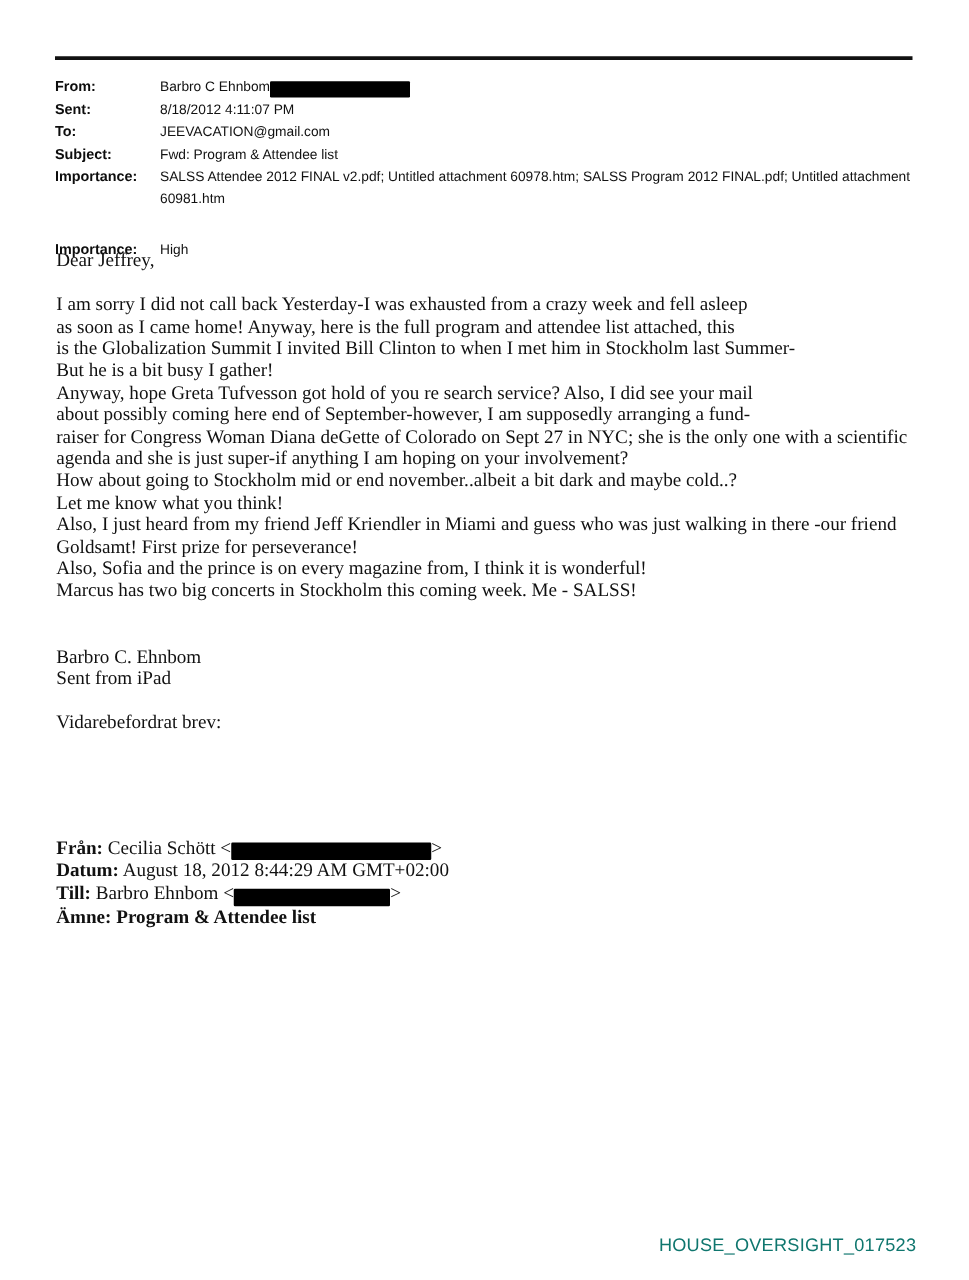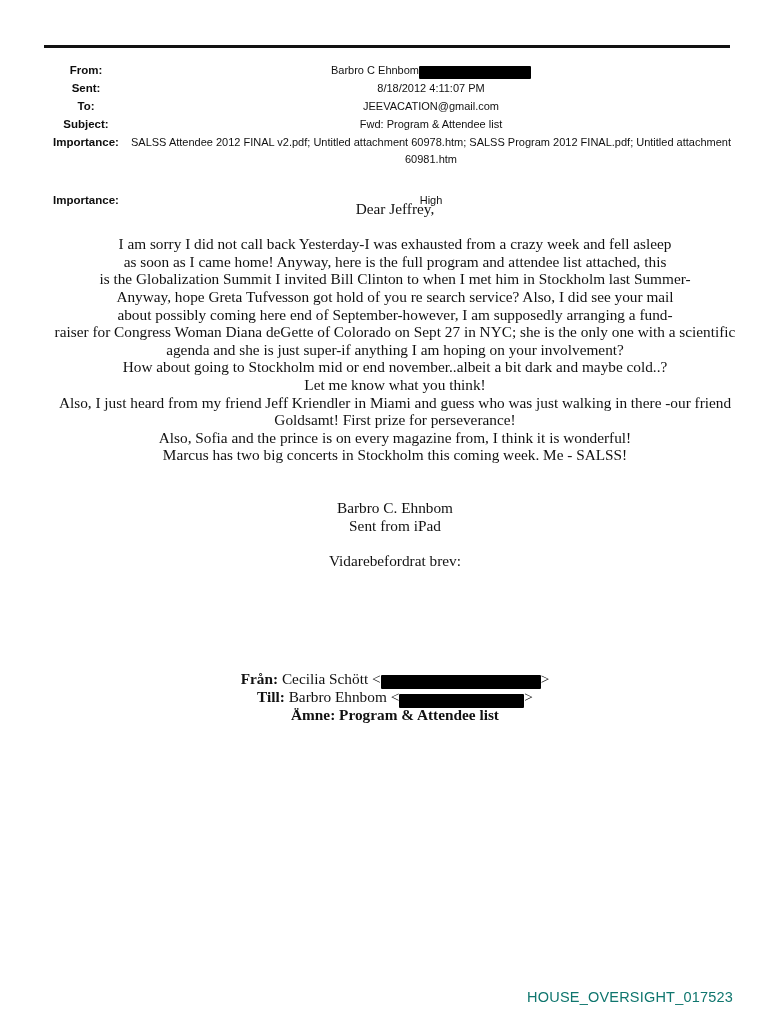--- a/index.html
+++ b/index.html
@@ -15,21 +15,20 @@
     color: #000000;
     overflow: hidden;
   }
 
   .page {
     position: absolute;
     left: 0; top: 0;
     width: 775px;
     height: 1024px;
     background: #fff;
-    text-align: center;
   }
 
   .top-rule {
     position: absolute;
     left: 44px;
     top: 45px;
     width: 686px;
     height: 3px;
     background: #111;
   }
@@ -162,20 +161,21 @@
   <div class="body-text">
     <div class="para">
       <span class="ln">Dear Jeffrey,</span>
     </div>
     <div class="spacer"></div>
 
     <div class="para">
       <span class="ln">I am sorry I did not call back Yesterday-I was exhausted from a crazy week and fell asleep</span>
       <span class="ln">as soon as I came home! Anyway, here is the full program and attendee list attached, this</span>
       <span class="ln">is the Globalization Summit I invited Bill Clinton to when I met him in Stockholm last Summer-</span>
+      <span class="ln">But he is a bit busy I gather!</span>
       <span class="ln">Anyway, hope Greta Tufvesson got hold of you re search service? Also, I did see your mail</span>
       <span class="ln">about possibly coming here end of September-however, I am supposedly arranging a fund-</span>
       <span class="ln">raiser for Congress Woman Diana deGette of Colorado on Sept 27 in NYC; she is the only one with a scientific</span>
       <span class="ln">agenda and she is just super-if anything I am hoping on your involvement?</span>
       <span class="ln">How about going to Stockholm mid or end november..albeit a bit dark and maybe cold..?</span>
       <span class="ln">Let me know what you think!</span>
       <span class="ln">Also, I just heard from my friend Jeff Kriendler in Miami and guess who was just walking in there -our friend</span>
       <span class="ln">Goldsamt! First prize for perseverance!</span>
       <span class="ln">Also, Sofia and the prince is on every magazine from, I think it is wonderful!</span>
       <span class="ln">Marcus has two big concerts in Stockholm this coming week. Me - SALSS!</span>
@@ -191,20 +191,21 @@
     <div class="spacer"></div>
 
     <div class="para">
       <span class="ln">Vidarebefordrat brev:</span>
     </div>
   </div>
 
   <div class="fwd">
     <span class="line"><span class="lbl">Från:</span> <span>Cecilia Schött</span> <span>&lt;</span><span class="redact r-sender"></span><span>&gt;</span></span>
 
+    <span class="line"><span class="lbl">Datum:</span> <span>August 18, 2012 8:44:29 AM GMT+02:00</span></span>
 
     <span class="line"><span class="lbl">Till:</span> <span>Barbro Ehnbom</span> <span>&lt;</span><span class="redact r-recip"></span><span>&gt;</span></span>
 
     <span class="line subject-line"><span class="lbl">Ämne:</span> <span>Program &amp; Attendee list</span></span>
   </div>
 
   <div class="footer">HOUSE_OVERSIGHT_017523</div>
 
 </div>
 

